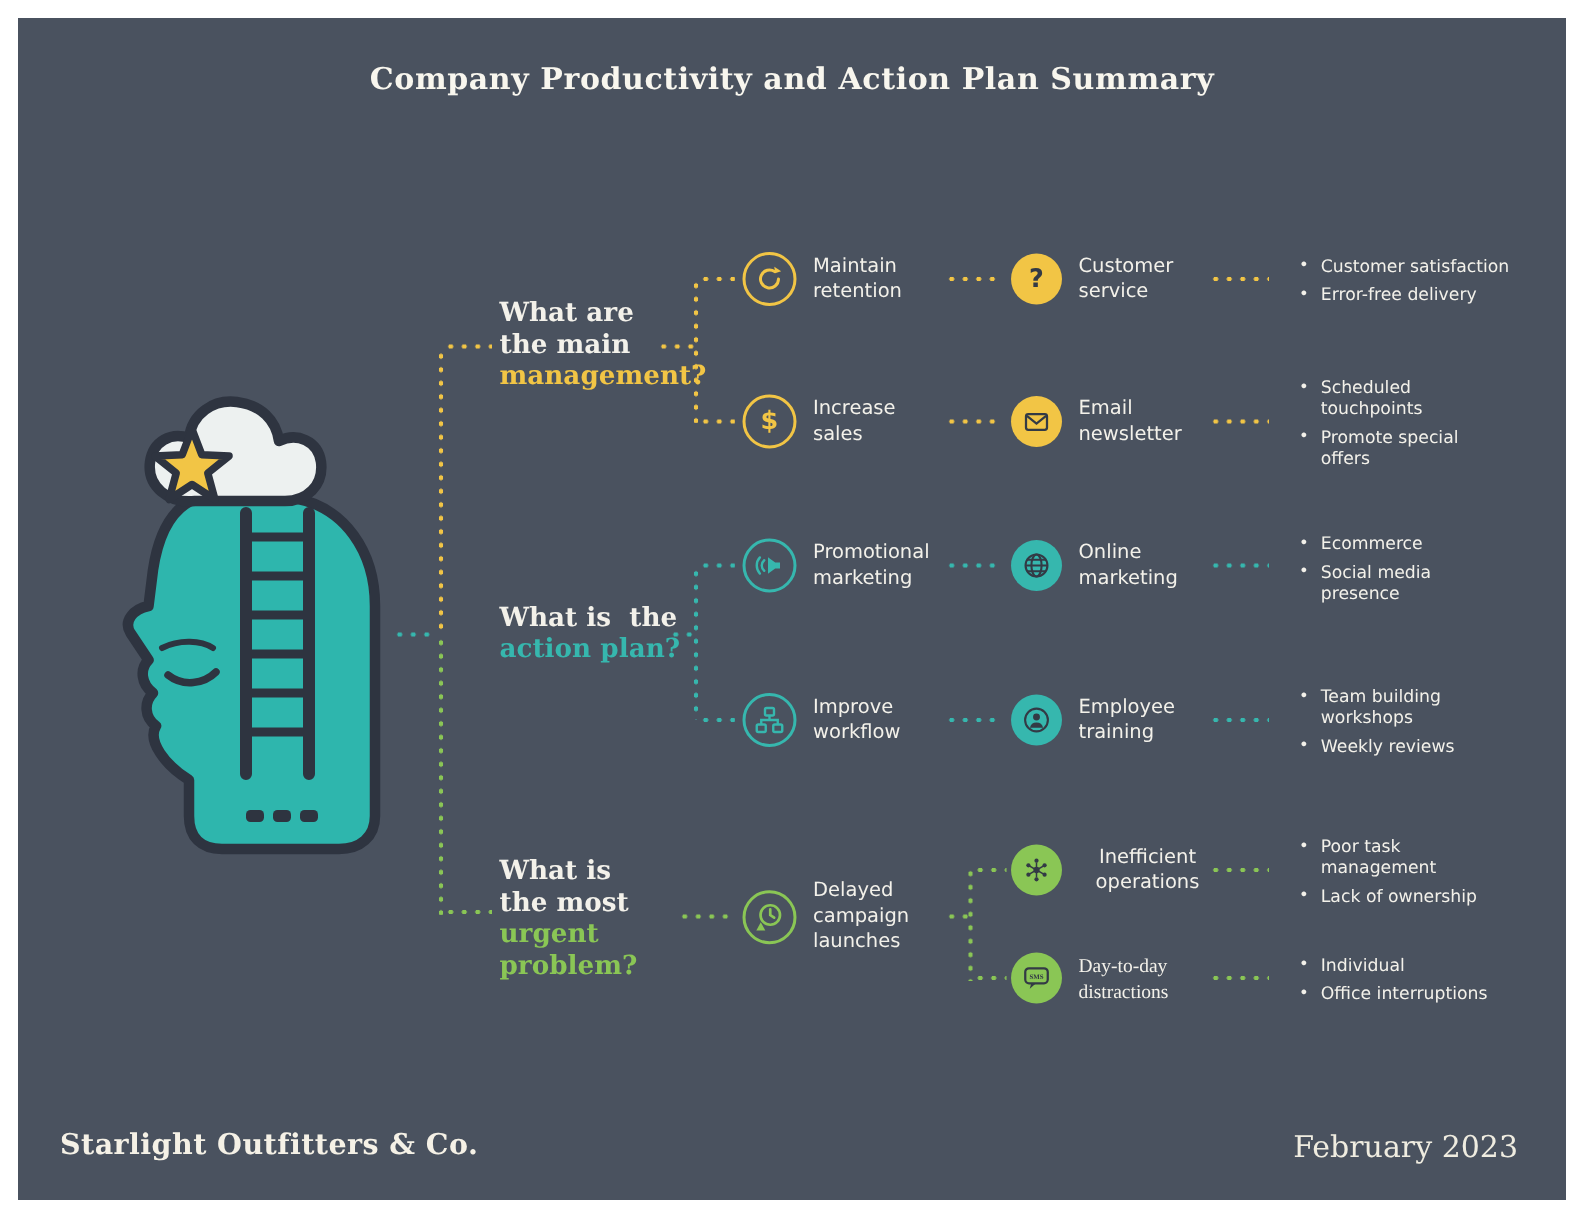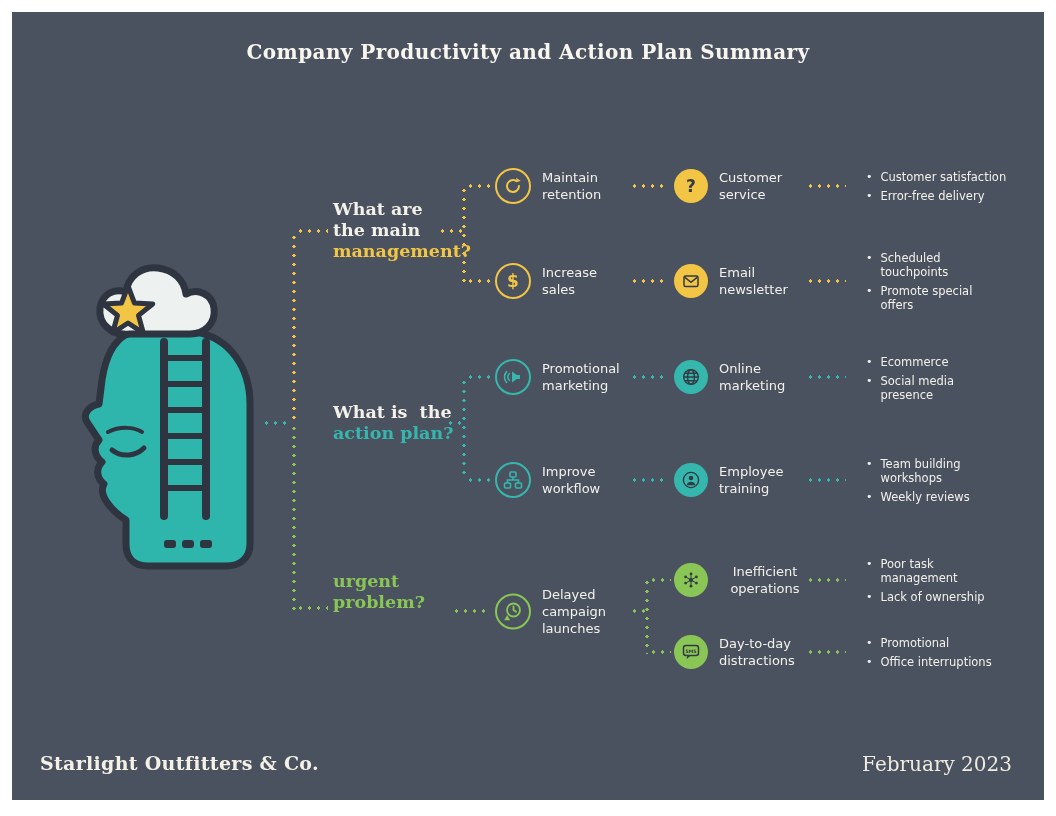--- a/index.html
+++ b/index.html
@@ -83,20 +83,22 @@
   <div class="question" style="top:199px;">
     <span>What are
 the main</span>
     <span class="cy">management?</span>
   </div>
   <div class="question" style="top:402px;">
     <span>What is  the</span>
     <span class="ct">action plan?</span>
   </div>
   <div class="question" style="top:571px;">
+    <span>What is
+the most</span>
     <span class="cg">urgent
 problem?</span>
   </div>
 
   <div class="node node-mid" style="top:186px;">
     <span class="oicon by">
       <svg width="20" height="20" viewBox="0 0 20 20">
           <path d="M16 10a6 6 0 1 1-2.5-4.9" fill="none" stroke="#f2c545" stroke-width="2" stroke-linecap="round"></path>
           <path d="M13.2 1.8l.5 4.3 4.1-1.2z" fill="#f2c545"></path>
         </svg>
@@ -188,21 +190,21 @@
             <circle cx="15.4" cy="6.9" r="1.4"></circle>
             <circle cx="15.4" cy="13.1" r="1.4"></circle>
             <circle cx="10" cy="16.2" r="1.4"></circle>
             <circle cx="4.6" cy="13.1" r="1.4"></circle>
             <circle cx="4.6" cy="6.9" r="1.4"></circle>
           </g>
         </svg>
     </span>
     <span class="nlabel">Inefficient operations</span>
   </div>
-  <div class="node node-right" style="top:652px;">
+  <div class="node node-right" style="top:652px;font-family:Liberation Serif, serif;">
     <span class="ficon fg">
       <svg width="20" height="20" viewBox="0 0 20 20">
           <rect x="2.5" y="3.5" width="15" height="10" rx="2.5" fill="none" stroke="#333a45" stroke-width="1.5"></rect>
           <path d="M6.5 13.5L5.5 17.2l4.2-3.7z" fill="#333a45"></path>
           <text x="10" y="10.7" text-anchor="middle" font-size="4.6" font-weight="bold" fill="#333a45">SMS</text>
         </svg>
     </span>
     <span class="nlabel">Day-to-day distractions</span>
   </div>
 
@@ -257,21 +259,21 @@
 management</span>
       </li>
     <li>
         <span class="dot">•</span>
         <span class="txt">Lack of ownership</span>
       </li>
   </ul>
   <ul class="bullets" style="top:636px;">
     <li>
         <span class="dot">•</span>
-        <span class="txt">Promotional</span>
+        <span class="txt">Individual</span>
       </li>
     <li>
         <span class="dot">•</span>
         <span class="txt">Office interruptions</span>
       </li>
   </ul>
 
   <div class="dv ky" style="left:292px;top:233px;height:190px;"></div>
   <div class="dv kg" style="left:292px;top:424px;height:186px;"></div>
   <div class="dh kt" style="left:262px;top:421px;width:28px;"></div>

